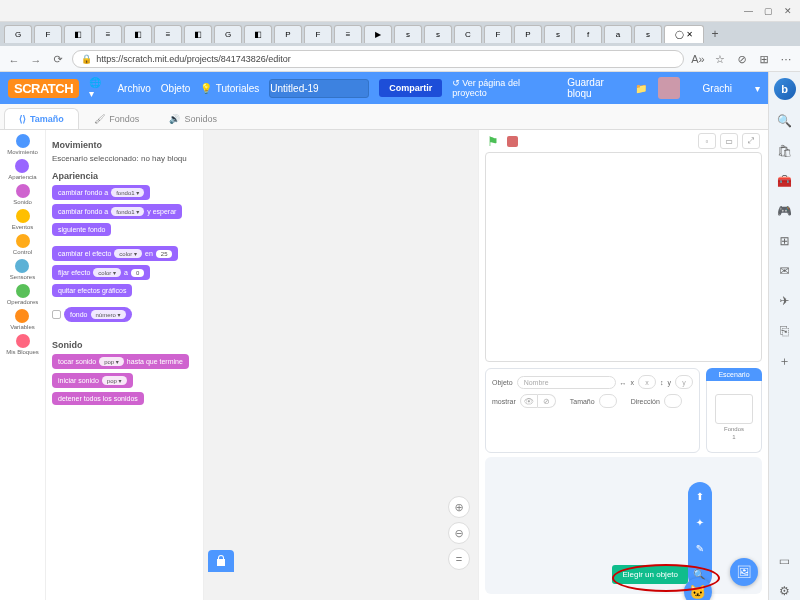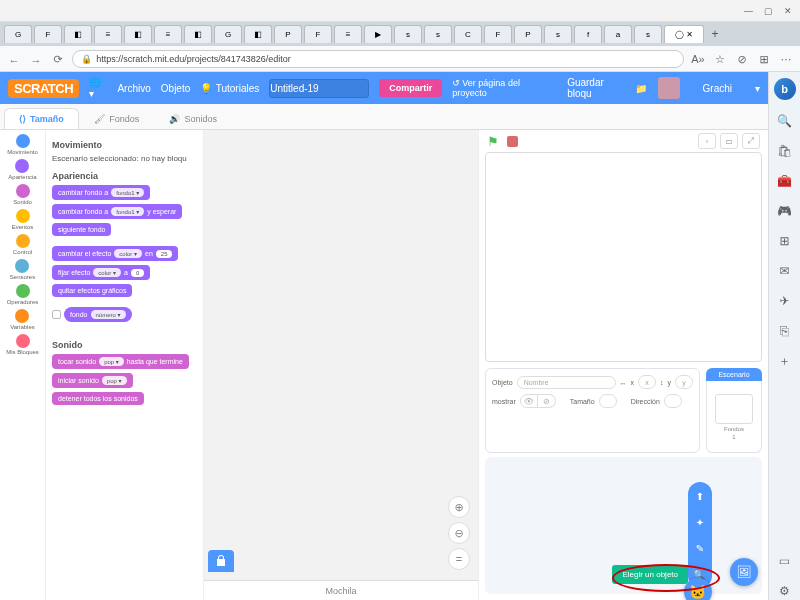--- a/index.html
+++ b/index.html
@@ -30,21 +30,21 @@
   .edge-bing { width: 22px; height: 22px; border-radius: 50%; background: linear-gradient(135deg,#3a8dde,#1a5fb4); color: #fff; font-size: 11px; font-weight: bold; display: flex; align-items: center; justify-content: center; }
   
   .scratch-app { flex: 1; background: #fff; display: flex; flex-direction: column; }
   
   
   .sc-top { height: 32px; background: #4d97ff; display: flex; align-items: center; padding: 0 8px; gap: 10px; color: #fff; font-size: 10px; }
   .sc-logo { font-weight: 900; font-size: 13px; color: #fff; background: #ff8c1a; padding: 2px 6px; border-radius: 4px; letter-spacing: -0.5px; }
   .sc-menu-item { cursor: pointer; }
   .sc-tut { display: flex; align-items: center; gap: 3px; }
   .sc-title-input { background: #3d82e0; border: 1px solid #3373c7; color: #fff; font-size: 10px; padding: 3px 0; border-radius: 3px; width: 100px; }
-  .sc-share { background: #ec4899; padding: 4px 10px; border-radius: 3px; font-size: 9px; font-weight: bold; }
+  .sc-share { background: #1d4ed8; padding: 4px 10px; border-radius: 3px; font-size: 9px; font-weight: bold; }
   .sc-project-page { font-size: 9px; }
   .sc-spacer { flex: 1; }
   .sc-user { display: flex; align-items: center; gap: 23px; }
   .sc-avatar { width: 22px; height: 22px; border-radius: 3px; background: #c9a; }
   
   
   .sc-tabs { height: 26px; background: #f9f9f9; border-bottom: 1px solid #ddd; display: flex; align-items: flex-end; padding: 0 4px; }
   .sc-tab { padding: 5px 14px; font-size: 9px; color: #888; border: 1px solid transparent; border-bottom: none; display: flex; align-items: center; gap: 4px; }
   .sc-tab.active { background: #fff; border-color: #ddd; border-radius: 6px 6px 0 0; color: #4d97ff; font-weight: bold; }
   
@@ -308,21 +308,20 @@
         <div class="zoom-ctrls">
           <div class="zoom-btn">⊕</div>
           <div class="zoom-btn">⊖</div>
           <div class="zoom-btn">=</div>
         </div>
         <div class="backpack-btn">
           <svg width="12" height="12" viewBox="0 0 24 24">
               <path d="M6 8V6a6 6 0 0112 0v2h2v14H4V8h2zm2 0h8V6a4 4 0 00-8 0v2z"></path>
             </svg>
         </div>
-        <div class="mochila">Mochila</div>
       </div>
 
       <div class="stage-col">
         <div class="stage-header">
           <span class="flag">⚑</span>
           <span class="stop"></span>
           <div class="stage-header-right">
             <div class="stage-mode">▫</div>
             <div class="stage-mode">▭</div>
             <div class="stage-mode">⤢</div>

